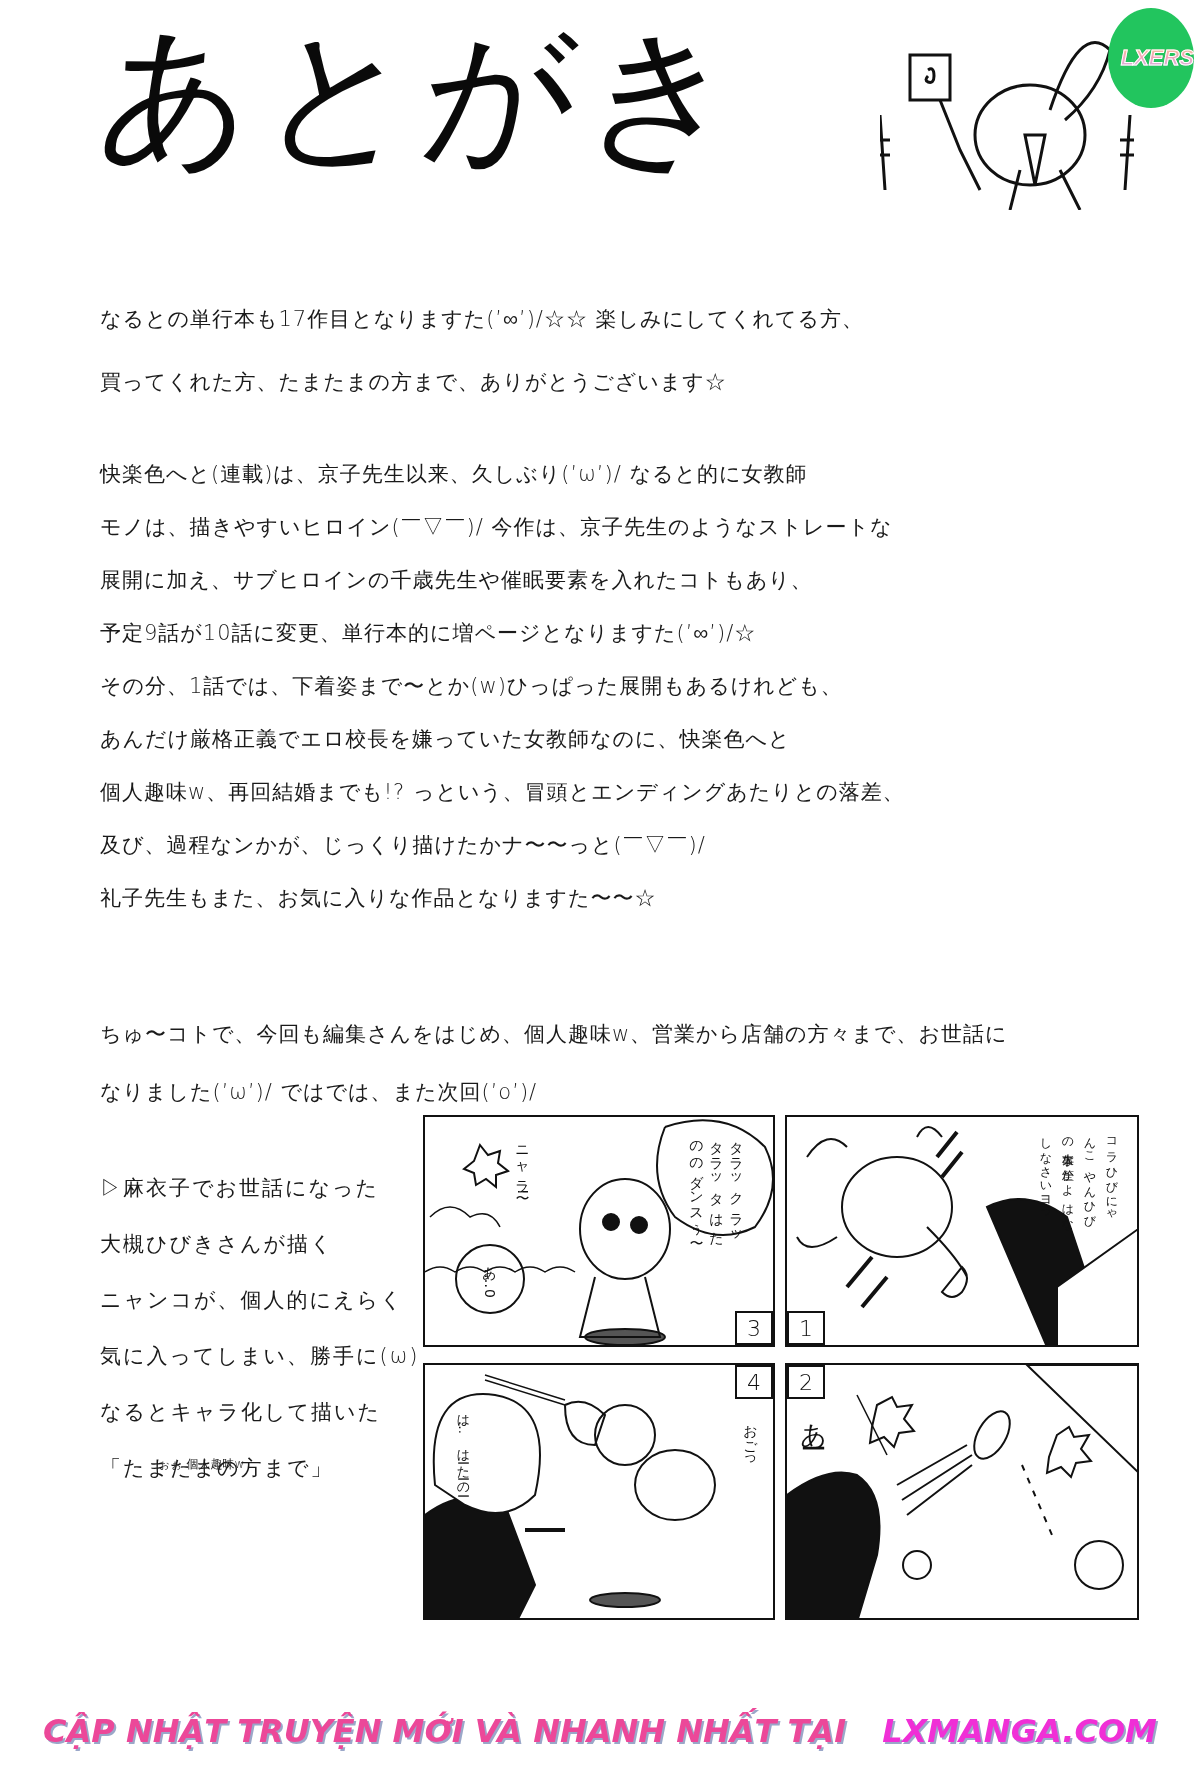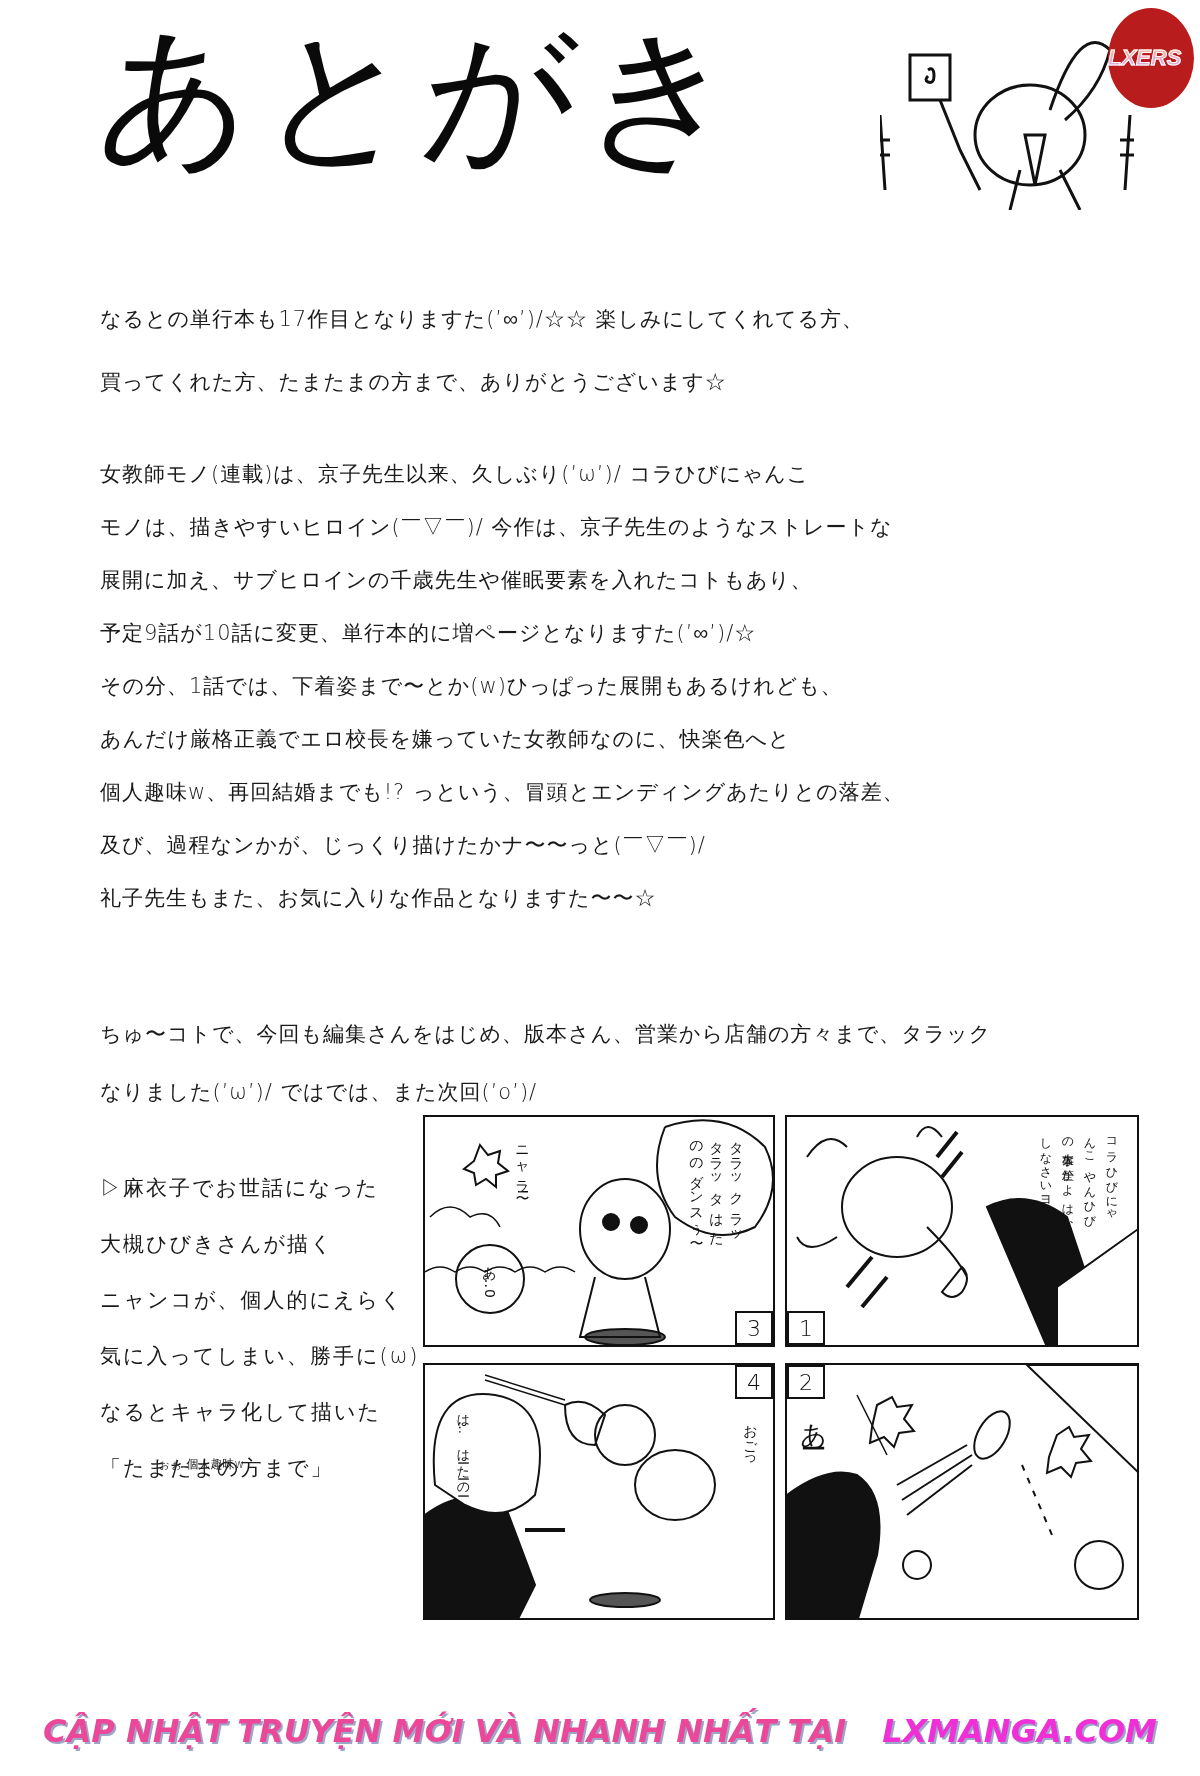--- a/index.html
+++ b/index.html
@@ -9,22 +9,22 @@
   .title {
     position: absolute; left: 100px; top: 20px;
     font-family: "DejaVu Sans", sans-serif;
     font-size: 150px; font-weight: 300; letter-spacing: 8px;
     color: #0a0a0a; line-height: 1;
     transform: skewX(-4deg);
   }
   .mascot { position: absolute; left: 880px; top: 40px; width: 260px; height: 170px; }
   .logo {
     position: absolute; left: 1108px; top: 8px; width: 86px; height: 100px;
-    border-radius: 50%; background: #b91c1c;
-    display: flex; align-items: center; justify-content: flex-start;
+    border-radius: 50%; background: #22c55e;
+    display: flex; align-items: center; justify-content: flex-end;
   }
   .logo span {
     font-family: "Liberation Sans", sans-serif; font-weight: 900; font-style: italic;
     font-size: 22px;
     background: linear-gradient(180deg, #f7c98d 0%, #f2a6b8 45%, #c9b6f0 100%);
     -webkit-background-clip: text; background-clip: text; color: transparent;
     -webkit-text-stroke: 1px #ffffff;
   }
 
   .hand {
@@ -92,33 +92,33 @@
 <div class="logo">
   <span>LXERS</span>
 </div>
 
 <div class="hand p1">
   <div class="line">なるとの単行本も17作目となりますた(’∞’)/☆☆ 楽しみにしてくれてる方、</div>
   <div class="line">買ってくれた方、たまたまの方まで、ありがとうございます☆</div>
 </div>
 
 <div class="hand p2">
-  <div class="line">女教師モノ(連載)は、京子先生以来、久しぶり(’ω’)/ コラひびにゃんこ</div>
+  <div class="line">快楽色へと(連載)は、京子先生以来、久しぶり(’ω’)/ なると的に女教師</div>
   <div class="line">モノは、描きやすいヒロイン(￣▽￣)/ 今作は、京子先生のようなストレートな</div>
   <div class="line">展開に加え、サブヒロインの千歳先生や催眠要素を入れたコトもあり、</div>
   <div class="line">予定9話が10話に変更、単行本的に増ページとなりますた(’∞’)/☆</div>
   <div class="line">その分、1話では、下着姿まで〜とか(w)ひっぱった展開もあるけれども、</div>
   <div class="line">あんだけ厳格正義でエロ校長を嫌っていた女教師なのに、快楽色へと</div>
   <div class="line">個人趣味w、再回結婚までも!? っという、冒頭とエンディングあたりとの落差、</div>
   <div class="line">及び、過程なンかが、じっくり描けたかナ〜〜っと(￣▽￣)/</div>
   <div class="line">礼子先生もまた、お気に入りな作品となりますた〜〜☆</div>
 </div>
 
 <div class="hand p3">
-  <div class="line">ちゅ〜コトで、今回も編集さんをはじめ、版本さん、営業から店舗の方々まで、タラック</div>
+  <div class="line">ちゅ〜コトで、今回も編集さんをはじめ、個人趣味w、営業から店舗の方々まで、お世話に</div>
   <div class="line">なりました(’ω’)/ ではでは、また次回(’o’)/</div>
 </div>
 
 <div class="side">
   <div class="line">▷麻衣子でお世話になった</div>
   <div class="line">大槻ひびきさんが描く</div>
   <div class="line">ニャンコが、個人的にえらく</div>
   <div class="line">気に入ってしまい、勝手に(ω)</div>
   <div class="line">なるとキャラ化して描いた</div>
   <div class="line">「たまたまの方まで」</div>

